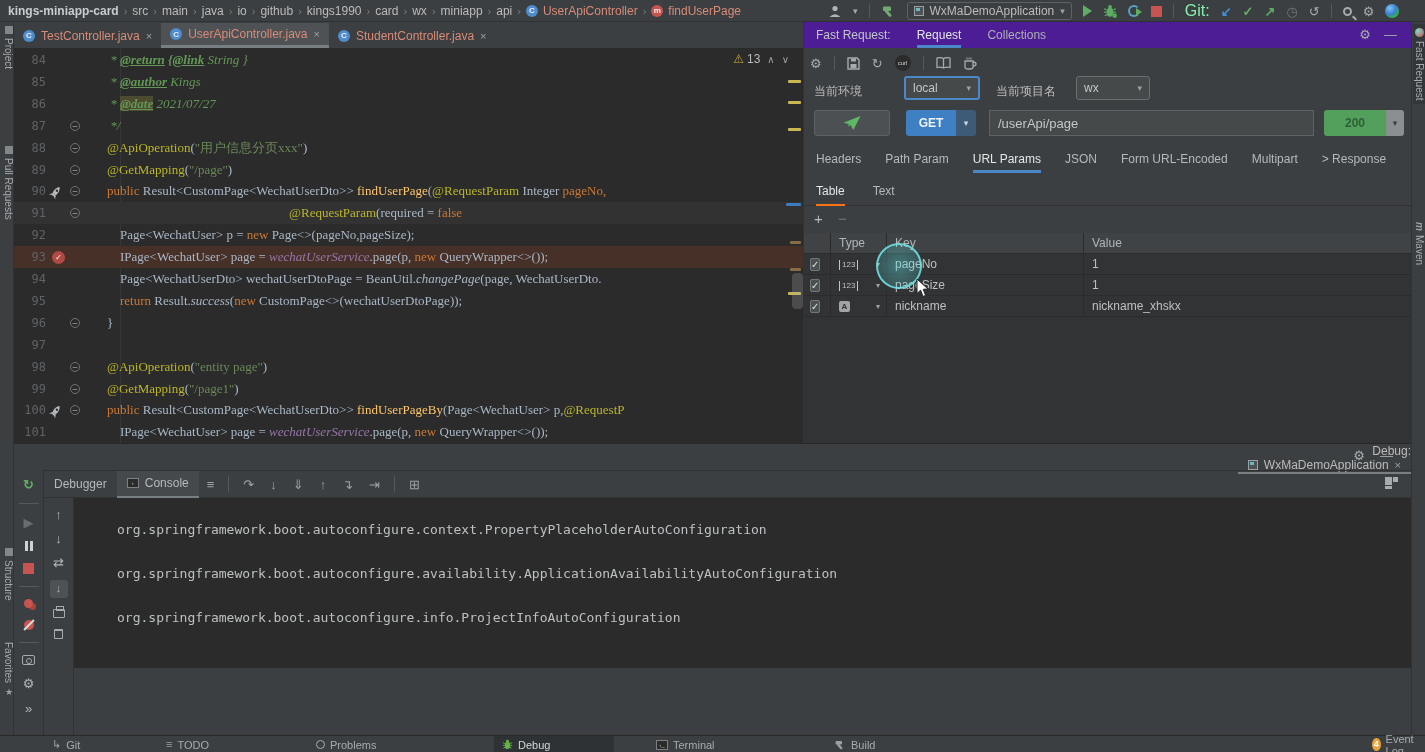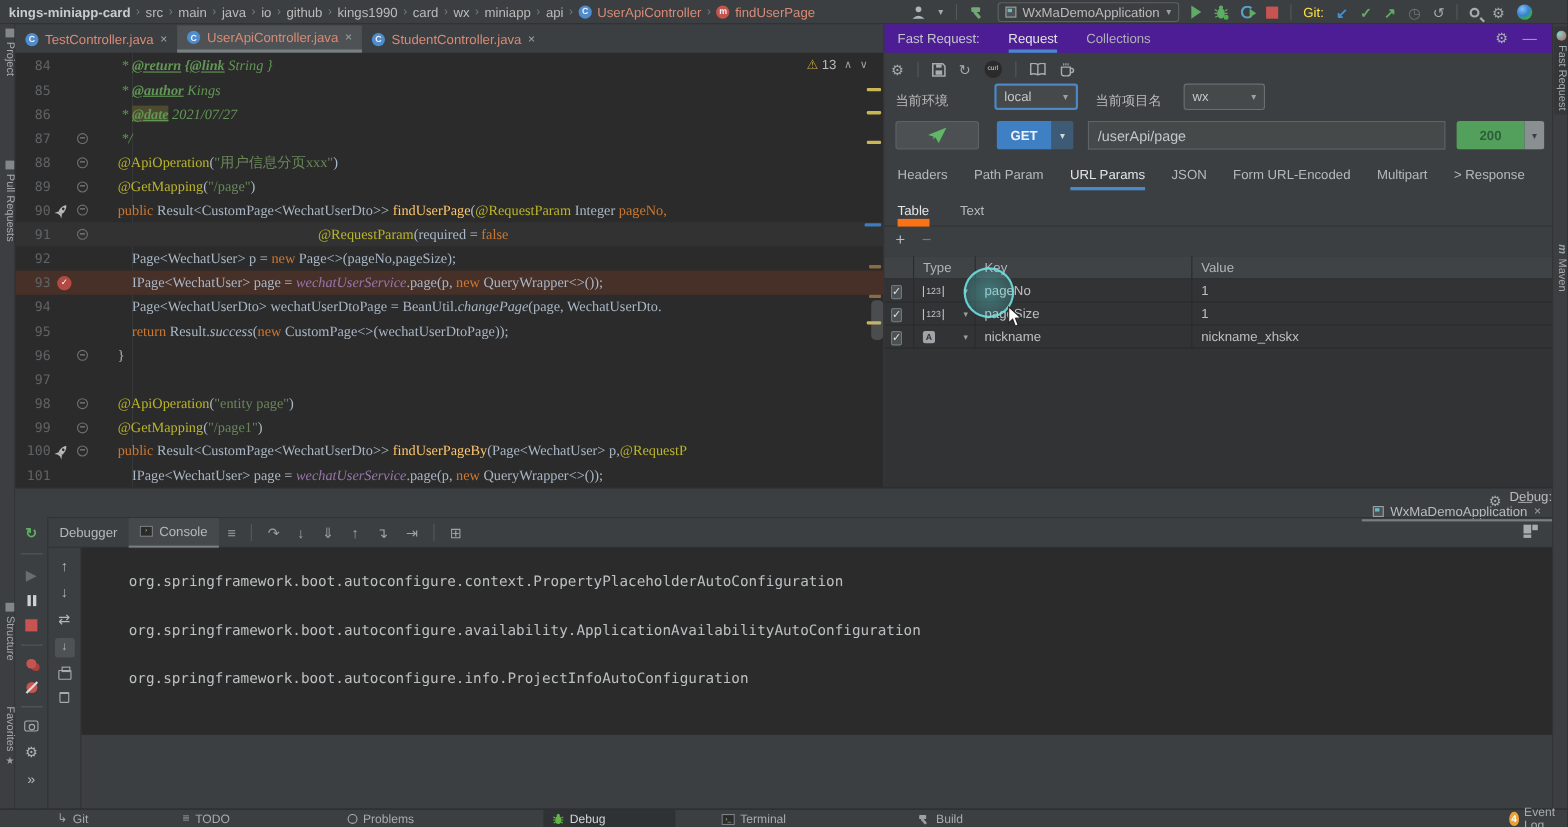--- a/index.html
+++ b/index.html
@@ -112,21 +112,21 @@
   .statuslabel { background:#53a05d; color:#2e5e38; font-size:12px; font-weight:bold; width:62px;
                  display:flex; align-items:center; justify-content:center; }
   .statusarrow { background:#8a8f91; color:#3c3f41; width:18px; font-size:9px; display:flex; align-items:center; justify-content:center; }
   .frtabs2 { position:absolute; left:0px; top:124px; width:100%; height:27px; display:flex; gap:24px; padding-left:12px;
              font-size:12px; align-items:center; }
   .ftab { color:#b6b9bb; height:27px; line-height:27px; }
   .ftab.sel { color:#e3e5e7; border-bottom:3px solid #4a88c7; }
   .subtabs { position:absolute; left:0; top:155px; width:100%; height:29px; display:flex; gap:28px; padding-left:12px;
              font-size:12px; align-items:center; border-bottom:1px solid #323232; }
   .stab { color:#b6b9bb; height:29px; line-height:29px; }
-  .stab.sel { color:#e3e5e7; border-bottom:7px solid #f97316; }
+  .stab.sel { color:#e3e5e7; border-bottom:2px solid #f97316; }
   .pm { position:absolute; top:188px; font-size:15px; color:#b6b9bb; }
   .tablewrap { position:absolute; left:0; top:211px; width:100%; height:210px; background:#313335; }
   .trow { display:grid; grid-template-columns:27px 56px 197px 1fr; height:21px; align-items:center;
           border-bottom:1px solid #2b2b2b; font-size:12px; color:#bdc0c2; }
   .trow.head { background:#3f4345; color:#b2b5b7; }
   .tcell { padding-left:8px; height:21px; line-height:21px; border-right:1px solid #2b2b2b; overflow:hidden; }
   .tcell:last-child { border-right:none; }
   .cb { width:13px; height:13px; background:#4b5052; border:1px solid #747779; border-radius:2px; color:#dfe2e4;
         font-size:10px; line-height:12px; text-align:center; margin:4px 0 0 6px; }
   .typecell { display:flex; align-items:center; justify-content:space-between; padding:0 6px 0 8px; border-right:1px solid #2b2b2b; height:21px; }
@@ -241,21 +241,21 @@
       <span class="play-tri"></span>
       <svg width="14" height="14" viewBox="0 0 12 12">
           <ellipse cx="6" cy="7" rx="3" ry="4" fill="#5fad65"></ellipse>
           <circle cx="6" cy="2.5" r="1.6" fill="#5fad65"></circle>
           <path d="M1 4 L3 5 M1 7 L3 7 M1.5 10 L3.5 9 M11 4 L9 5 M11 7 L9 7 M10.5 10 L8.5 9" stroke="#5fad65" stroke-width="1"></path>
           <circle cx="10" cy="10" r="2" fill="#4cae4c"></circle>
         </svg>
       <span class="profiler"></span>
       <span class="stop-sq"></span>
       <span class="tdiv"></span>
-      <span style="font-size:12px;color:#fde047">Git:</span>
+      <span style="font-size:16px;color:#86efac">Git:</span>
       <span class="git-blue">↙</span>
       <span class="git-green">✓</span>
       <span class="git-green">↗</span>
       <span class="ticon dim">◷</span>
       <span class="ticon">↺</span>
       <span class="tdiv"></span>
       <span class="css-search"></span>
       <span class="ticon">⚙</span>
       <span class="sphere"></span>
     </div>

